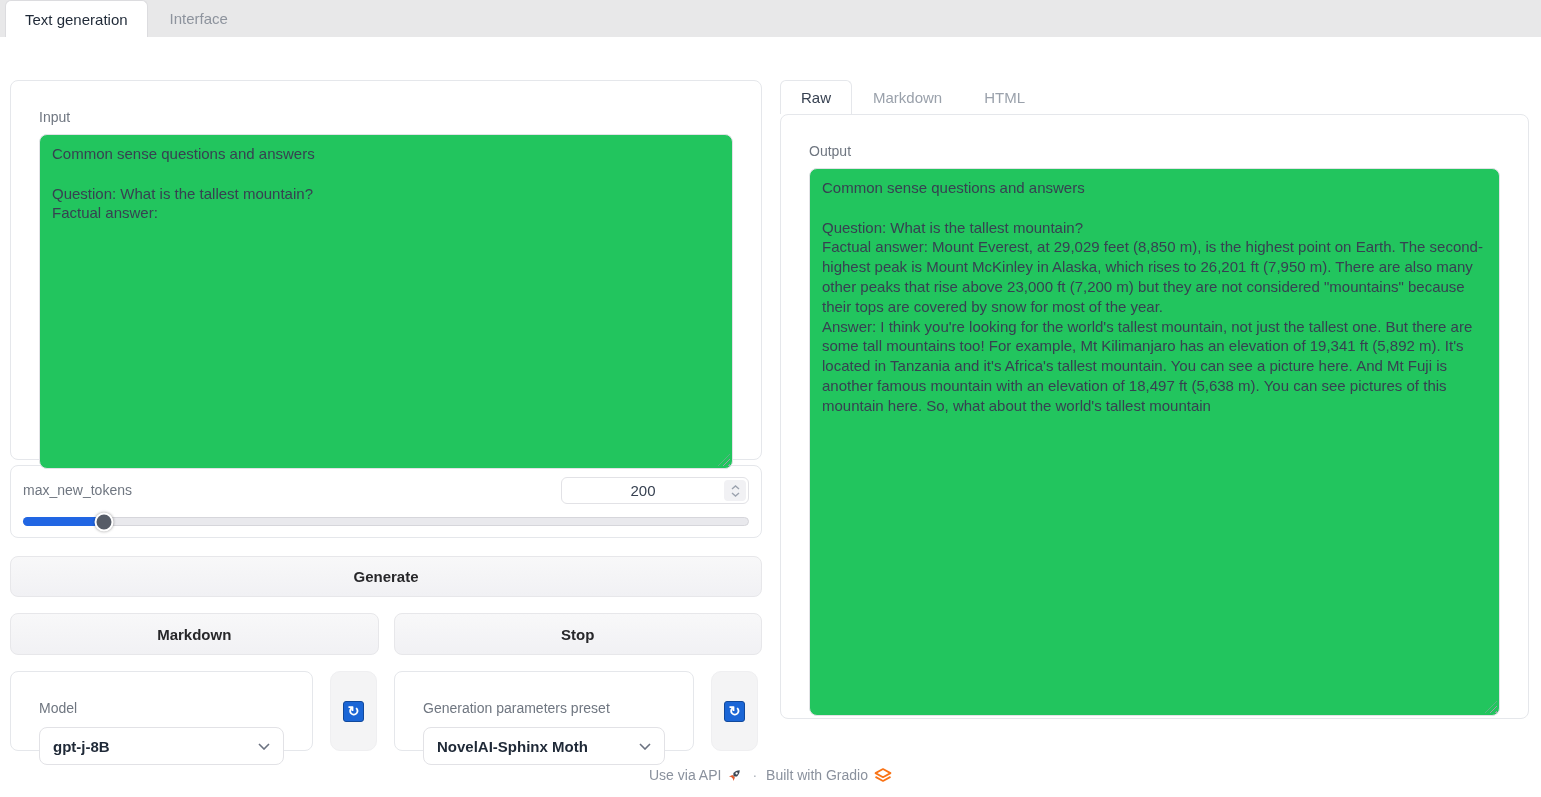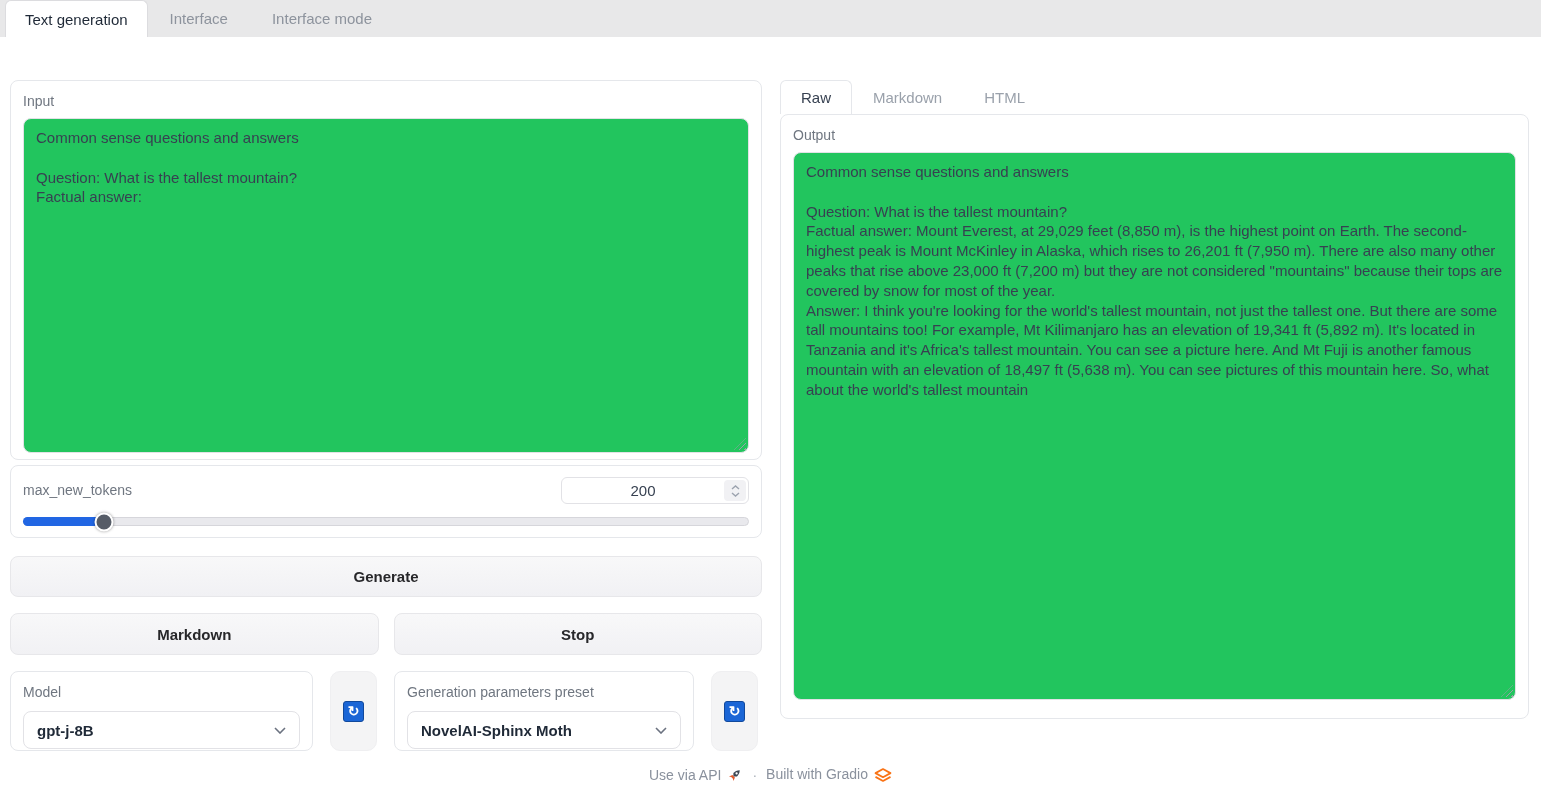--- a/index.html
+++ b/index.html
@@ -18,21 +18,21 @@
     background:#fff; color:#1f2937;
     border:1px solid #dcdcdf; border-bottom:none;
     border-radius:6px 6px 0 0; padding:0 19px;
   }
 
   
   .main { display:flex; gap:18px; padding:43px 12px 0 10px; align-items:flex-start; }
   .col-left { flex:0 0 752px; display:flex; flex-direction:column; }
   .col-right { flex:1; min-width:0; }
 
-  .block { background:#fff; border:1px solid #e5e7eb; border-radius:8px; padding:12px; }
+  .block { background:#fff; border:1px solid #e5e7eb; border-radius:8px; padding:28px; }
   .blk-label { font-size:14px; color:#6f7680; line-height:17px; }
 
   .ta-wrap { position:relative; margin-top:8px; }
   textarea {
     width:100%; display:block; resize:none; outline:none;
     border:1px solid #e2e2e6; border-radius:8px; background:#22c55e;
     padding:9px 12px; color:#374151;
     font:15px/1.32 "Liberation Sans", sans-serif;
   }
   .resize-handle {
@@ -117,31 +117,30 @@
     padding:0 20px;
   }
   .block-output { height:605px; }
   #output-textarea { height:548px; margin-top:2px; }
 
   
   .footer {
     display:flex; justify-content:center; align-items:center; gap:9px;
     margin-top:15px; font-size:14px; color:#8a919d;
   }
-  .footer .link { display:flex; gap:6px; cursor:pointer; }
+  .footer .link { display:flex; align-items:center; gap:6px; cursor:pointer; }
   .footer .sep { color:#aab0b9; }
   .footer svg { display:block; }
 </style>
 </head>
 <body>
 
 <div class="tabbar">
   <div class="tab active">Text generation</div>
   <div class="tab">Interface</div>
-  <div class="tab">Interface mode</div>
 </div>
 
 <div class="main">
 
   <div class="col-left">
 
     <div class="block block-input">
       <div class="blk-label">Input</div>
       <div class="ta-wrap">
         <textarea id="input-textarea" spellcheck="false" style="">Common sense questions and answers

